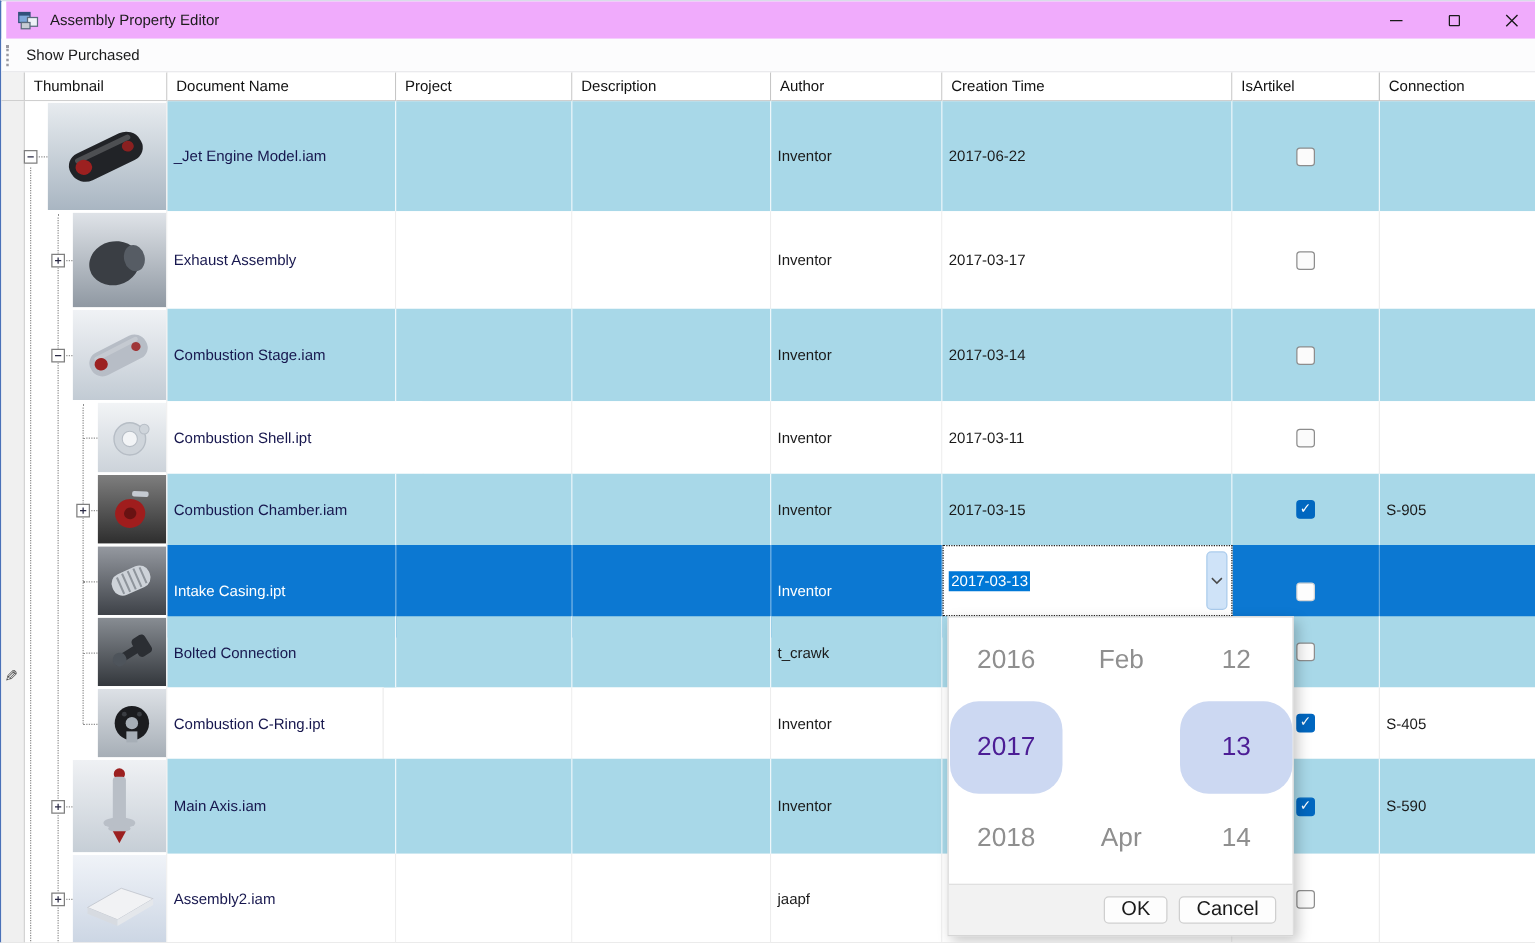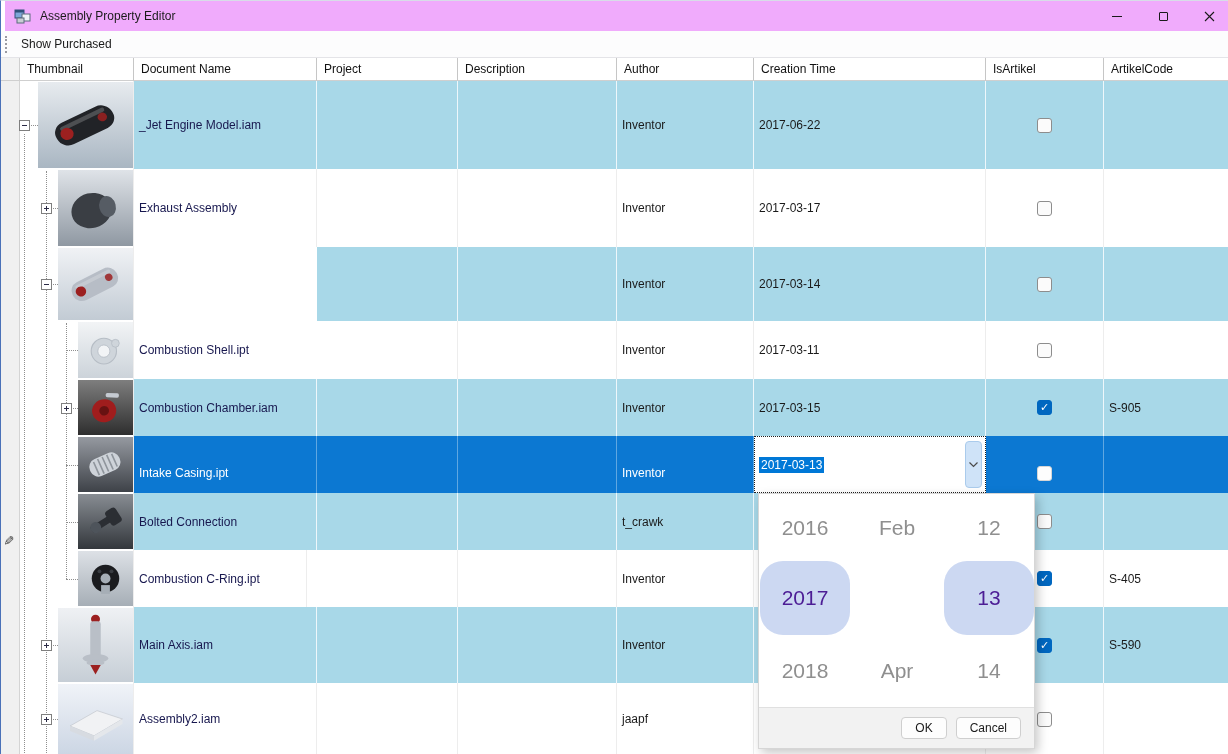--- a/index.html
+++ b/index.html
@@ -66,21 +66,21 @@
   
   .popup { position:absolute; left:757px; top:492px; width:277px; height:256px; z-index:8;
     background:#ffffff; border:1px solid #d6d6d6; box-shadow:3px 4px 10px rgba(0,0,0,0.22); }
   .pcol { position:absolute; top:0; }
   .popt { position:absolute; left:0; right:0; display:flex; align-items:center; justify-content:center;
     font-size:21px; color:#8f8f8f; }
   .popt.sel { background:#ccd8f2; color:#4c1d95;border-radius:23px; }
   .pfoot { position:absolute; left:0; right:0; top:213px; bottom:0; background:#f2f2f2;
     border-top:1px solid #e0e0e0; display:flex; align-items:center; justify-content:flex-end;
     gap:9px; padding-right:13px; }
-  .pbtn { height:22px; padding:0 13px; font-size:12px; font-family:inherit; color:#1a1a1a;
+  .pbtn { height:22px; padding:0 13px; font-size:16px; font-family:inherit; color:#1a1a1a;
     background:#fdfdfd; border:1px solid #cfcfcf; border-radius:4px; }
 </style>
 </head>
 <body>
 
 <div class="window">
 
   <div class="titlebar">
     <svg class="appicon" viewBox="0 0 17 17">
       <rect x="1" y="2" width="9" height="8" fill="#7da7d9" stroke="#30517a" stroke-width="1"></rect>
@@ -112,21 +112,21 @@
   <div id="grid">
     <div class="corner"></div>
     <div id="header">
         <div class="hcell" style="left: 19px; width: 114px;">Thumbnail</div>
         <div class="hcell" style="left: 133px; width: 183px;">Document Name</div>
         <div class="hcell" style="left: 316px; width: 141px;">Project</div>
         <div class="hcell" style="left: 457px; width: 159px;">Description</div>
         <div class="hcell" style="left: 616px; width: 137px;">Author</div>
         <div class="hcell" style="left: 753px; width: 232px;">Creation Time</div>
         <div class="hcell" style="left: 985px; width: 118px;">IsArtikel</div>
-        <div class="hcell" style="left: 1103px; width: 125px;">ArtikelCode</div>
+        <div class="hcell" style="left: 1103px; width: 125px;">Connection</div>
       </div>
     <div class="strip">
       <span class="pencil">✎</span>
     </div>
     <div id="rows">
         <div class="row alt" style="top: 80px; height: 88px;">
           <div class="c thumbcell" style="left: 0px; width: 114px;">
             <div class="thumb" style="left: 18px; width: 95px; height: 86px;">
               <svg viewBox="0 0 100 100" preserveAspectRatio="none" width="100%" height="100%">
                 <defs>
@@ -196,20 +196,21 @@
                 <rect width="100" height="100" fill="url(#g2)"></rect>
                 <g transform="rotate(-28 50 50)">
                   <rect x="16" y="36" width="66" height="28" rx="13" fill="#b7bdc6"></rect>
                   <rect x="24" y="40" width="52" height="5" rx="2.5" fill="#ffffff" opacity="0.2"></rect>
                   <circle cx="28" cy="50" r="7" fill="#9c2020"></circle>
                   <circle cx="70" cy="50" r="5" fill="#9c2020" opacity="0.85"></circle>
                 </g>
               </svg>
             </div>
           </div>
+          <div class="c name" style="left: 114px; width: 183px;">Combustion Stage.iam</div>
           <div class="c" style="left: 297px; width: 141px;"></div>
           <div class="c" style="left: 438px; width: 159px;"></div>
           <div class="c" style="left: 597px; width: 137px;">Inventor</div>
           <div class="c" style="left: 734px; width: 232px;">2017-03-14</div>
           <div class="c center" style="left: 966px; width: 118px;">
             <div class="cb"></div>
           </div>
           <div class="c" style="left: 1084px; width: 125px;"></div>
         </div>
         <div class="row plain" style="top: 320px; height: 58px;">

